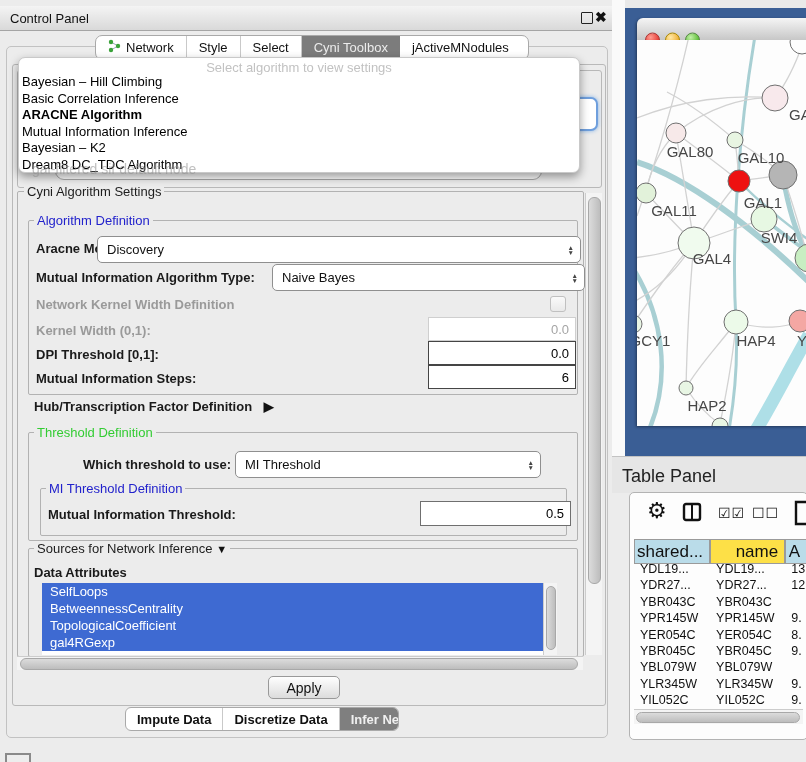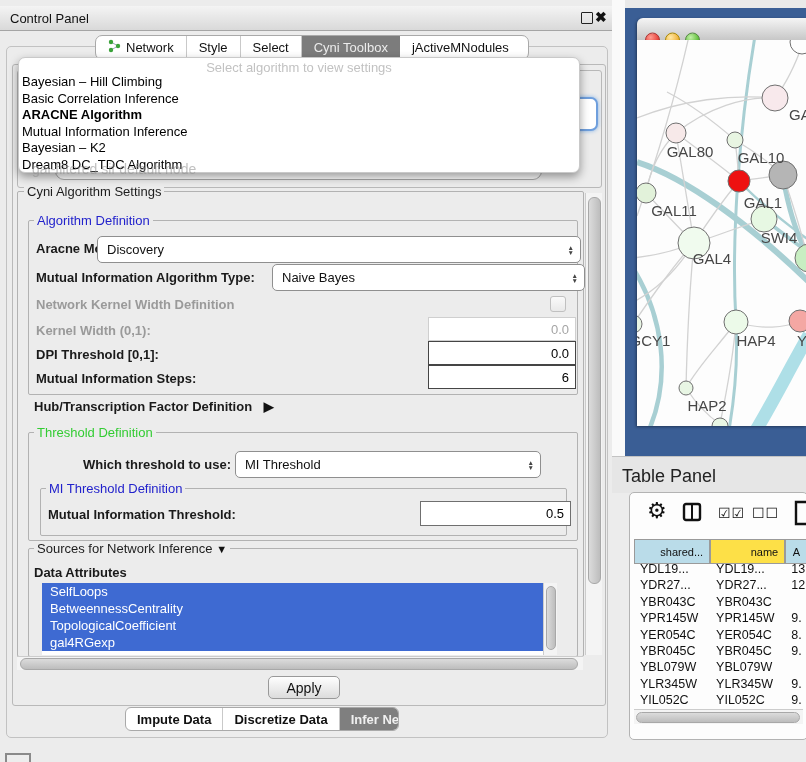--- a/index.html
+++ b/index.html
@@ -66,21 +66,21 @@
   .net-canvas{position:absolute;left:0;top:22px;width:169px;height:386px;background:#fdfdfd;}
   .tp-strip{left:612px;top:456px;width:194px;height:36px;background:#e6e6e6;border-top:1px solid #c3c3c3;}
   .tp-title{left:622px;top:466px;font-size:18px;color:#222;}
   .table-window{left:629px;top:492px;width:177px;height:246px;background:#fdfdfd;border:1px solid #b3b3b3;border-radius:5px;overflow:hidden;}
   .tw-toolbar{position:absolute;left:0;top:0;width:177px;height:44px;display:flex;align-items:center;}
   .gear{position:absolute;left:17px;top:5px;font-size:22px;color:#111;}
   .colicon{position:absolute;left:52px;top:9px;}
   .cbicon{position:absolute;top:12px;font-size:14px;color:#111;letter-spacing:1px;}
   .docicon{position:absolute;left:164px;top:7px;}
   .thead{position:absolute;left:4px;top:46px;width:173px;height:23px;display:flex;border-top:1px solid #9a9a9a;border-bottom:1px solid #9a9a9a;}
-  .th{font-size:11px;color:#111;display:flex;align-items:center;justify-content:flex-end;padding-right:6px;border-right:1px solid #9a9a9a;border-left:1px solid #9a9a9a;box-sizing:border-box;}
+  .th{font-size:17px;color:#111;display:flex;align-items:center;justify-content:flex-end;padding-right:6px;border-right:1px solid #9a9a9a;border-left:1px solid #9a9a9a;box-sizing:border-box;}
   .tbody{position:absolute;left:4px;top:69px;width:173px;height:146px;overflow:hidden;}
   .trow{display:flex;height:16.4px;}
   .td{font-size:12.5px;color:#111;padding-left:6px;white-space:nowrap;overflow:hidden;box-sizing:border-box;}
   .tw-hscroll{position:absolute;left:4px;top:216px;width:169px;height:14px;background:#f4f4f4;border-top:1px solid #ccc;}
 </style>
 </head>
 <body>
 
 <div id="root">
 

